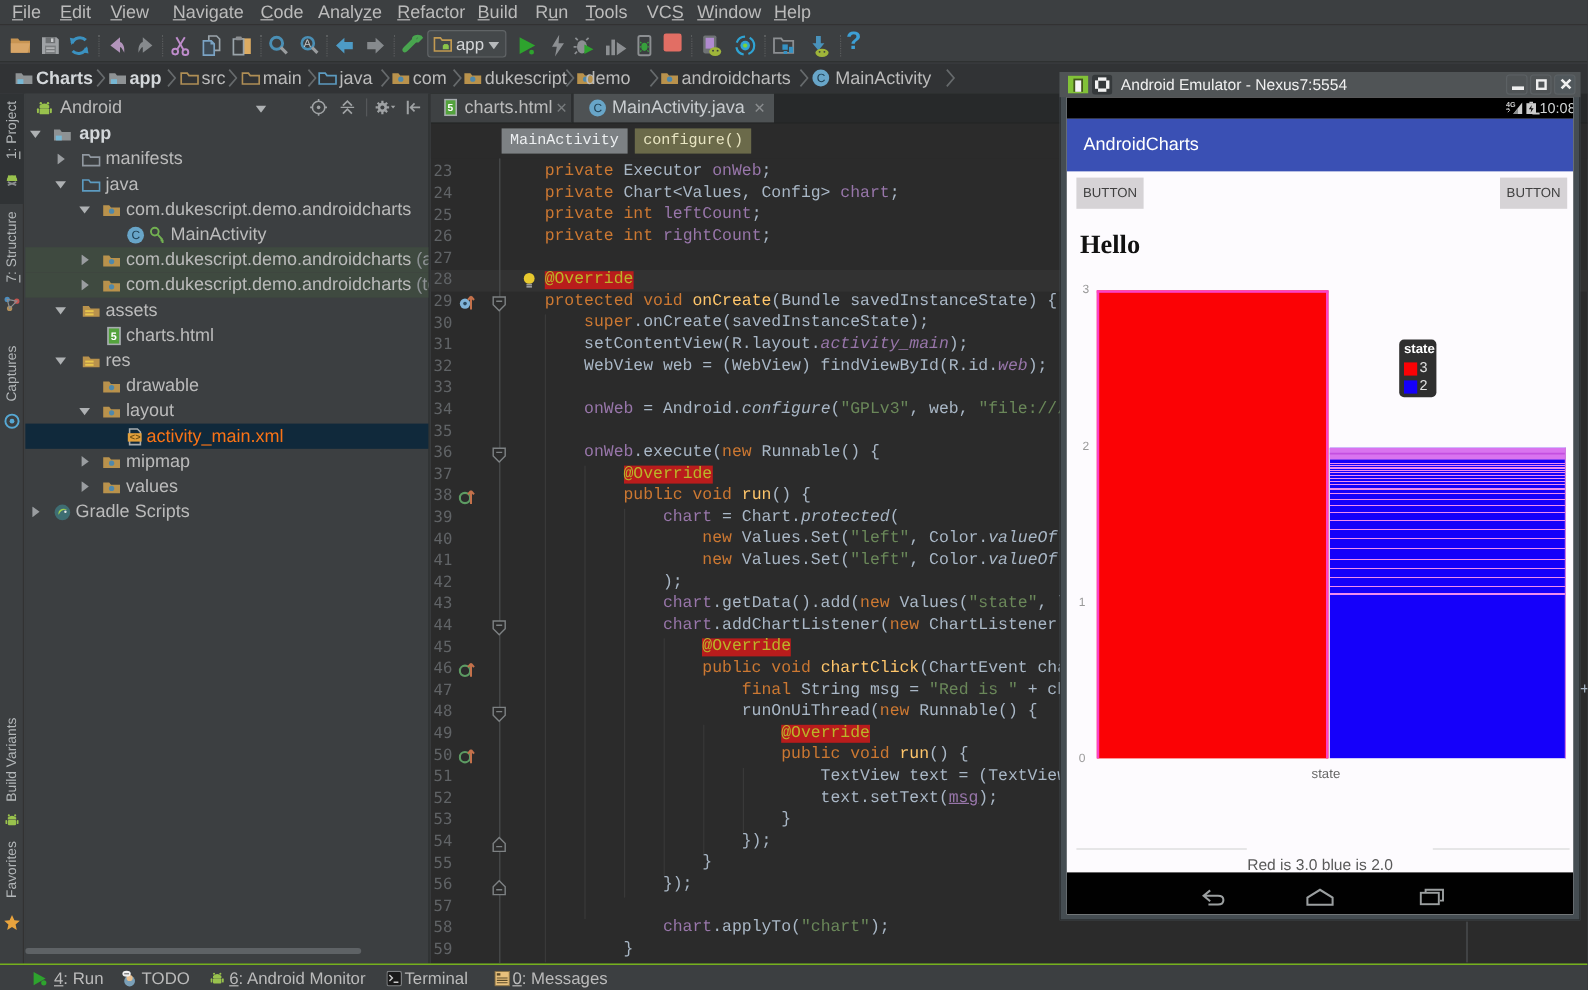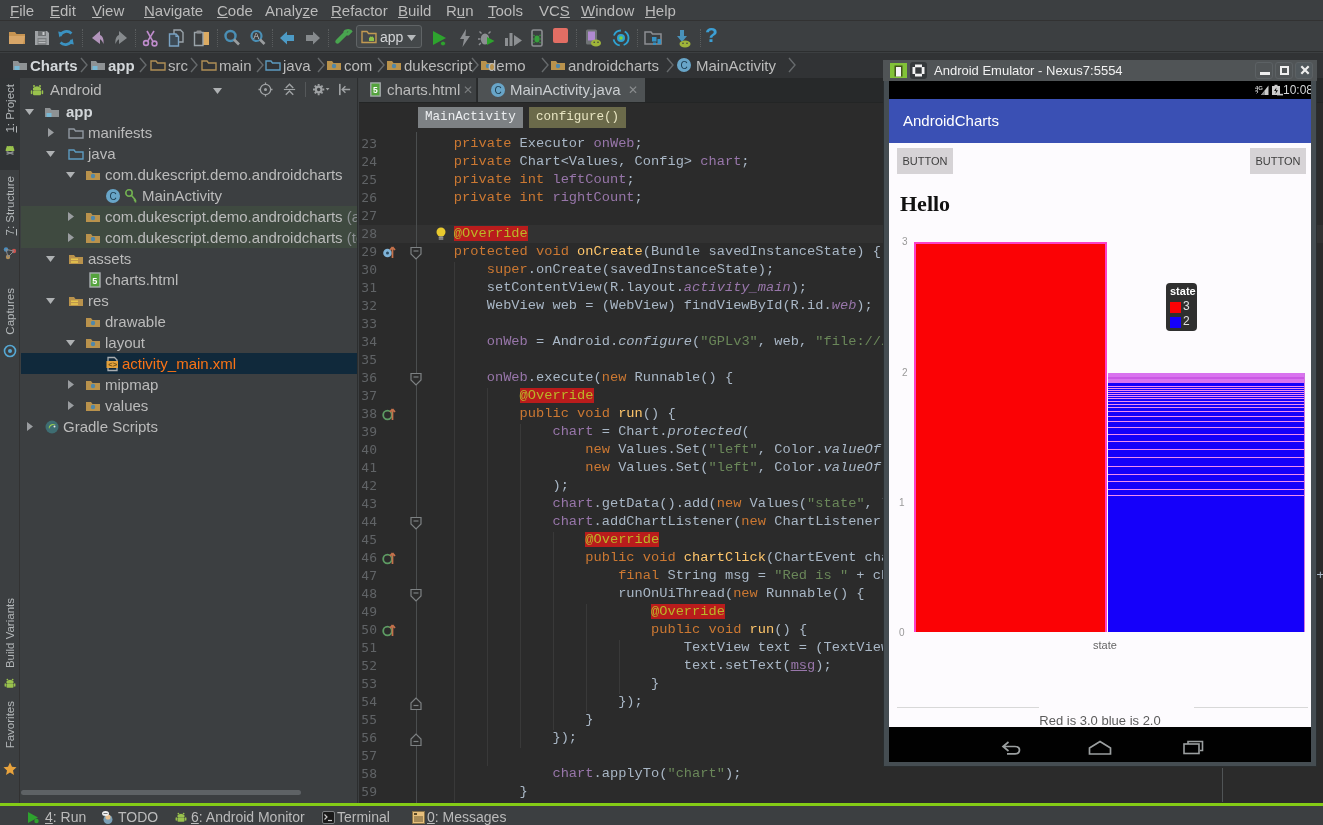--- a/index.html
+++ b/index.html
@@ -53,21 +53,21 @@
   line-height:18px; color:#a9b7c6; white-space:pre; }
 .lnums { position:absolute; left:0; top:57px; width:18px; text-align:right;
   font-family:"Liberation Mono", monospace; font-size:13px; line-height:18px;
   color:#606366; }
 .k { color:#cc7832; } .s { color:#6a8759; } .f { color:#9876aa; }
 .m { color:#ffc66b; } .a { color:#bbb529; } .it { font-style:italic; }
 .hl { background:#b91c1c; }
 .caretline { position:absolute; left:0; top:147px; width:964px; height:18px; background:#323232; }
 
 #statusbar { position:absolute; left:0; top:803px; width:1323px; height:22px;
-  background:#3c3f41; border-top:3px solid #84cc16; color:#bbbbbb; font-size:14px; }
+  background:#3c3f41; border-top:1px solid #84cc16; color:#bbbbbb; font-size:14px; }
 #statusbar .si { position:absolute; top:3px; }
 
 #emu { position:absolute; left:883px; top:60px; width:434px; height:707px;
   background:#454d52; box-shadow:inset 0 0 0 1px #2a2e30; }
 #emutitle { position:absolute; left:0; top:0; width:434px; height:21px;
   background:#505456; color:#f0f0f0; font-size:13px; }
 #emuscreen { position:absolute; left:6px; top:21px; width:422px; height:681px;
   background:#ffffff; overflow:hidden; }
 .ebar { position:absolute; left:0; width:422px; }
 </style>

